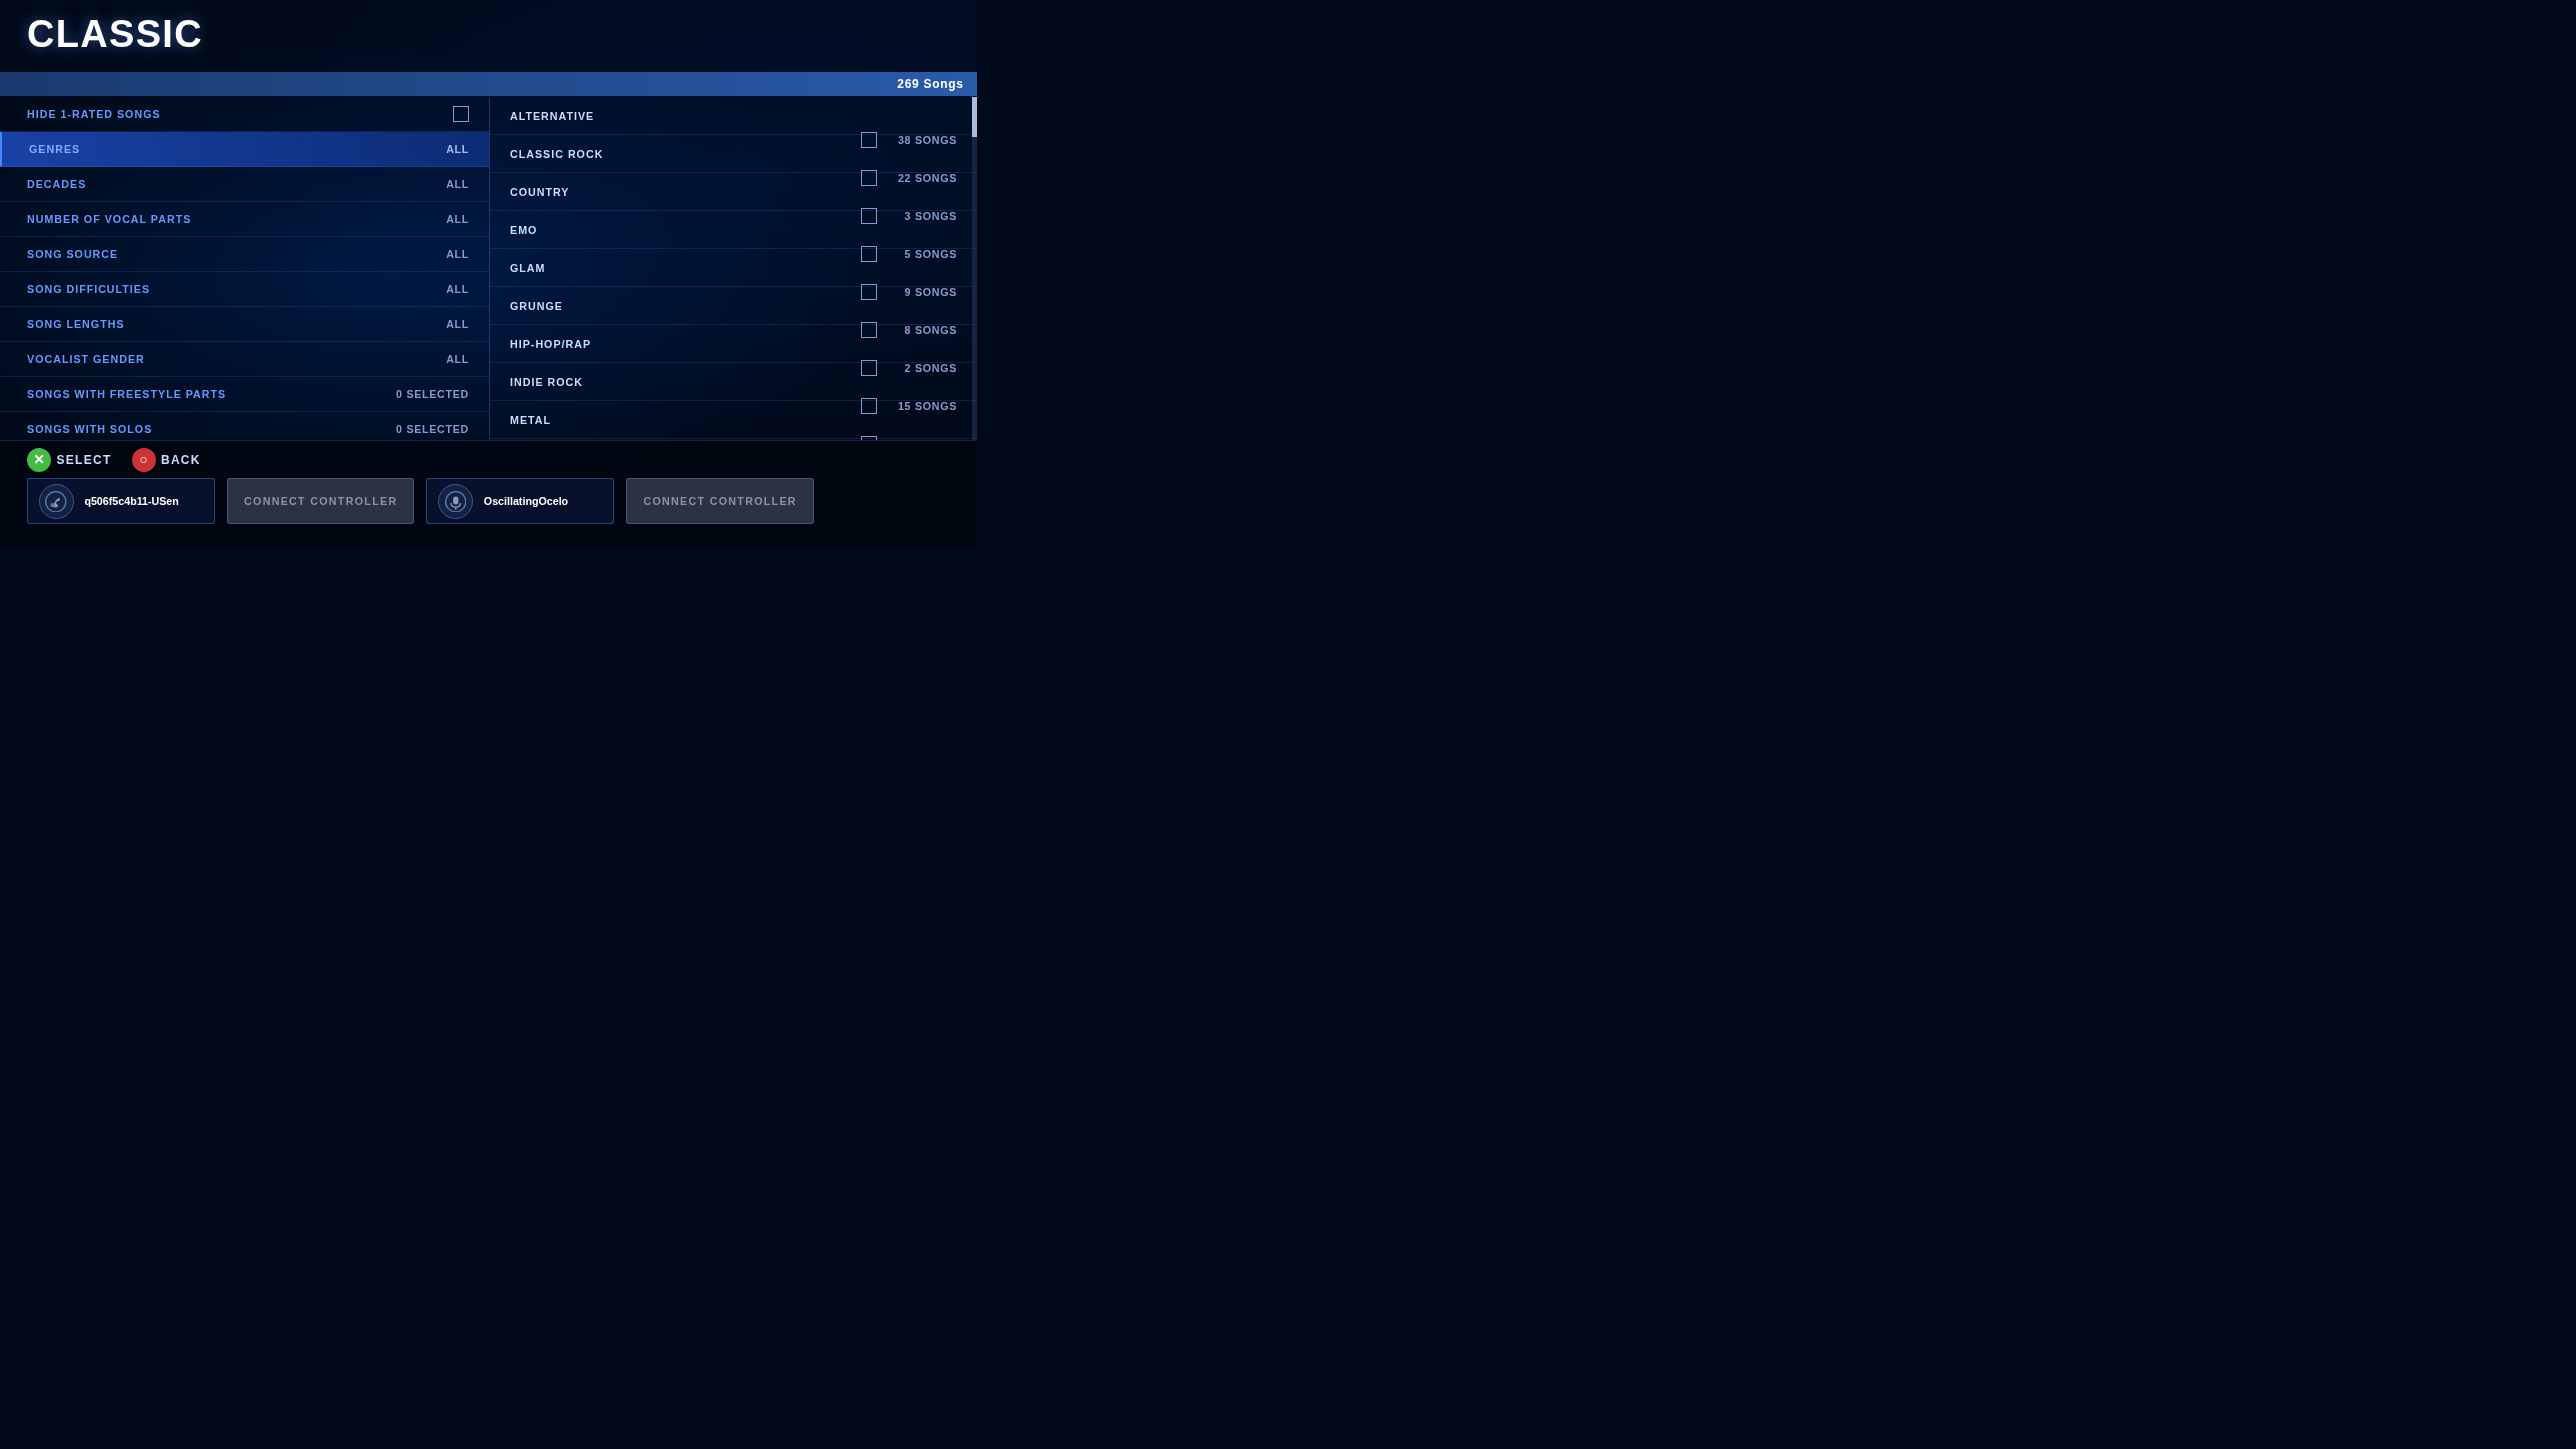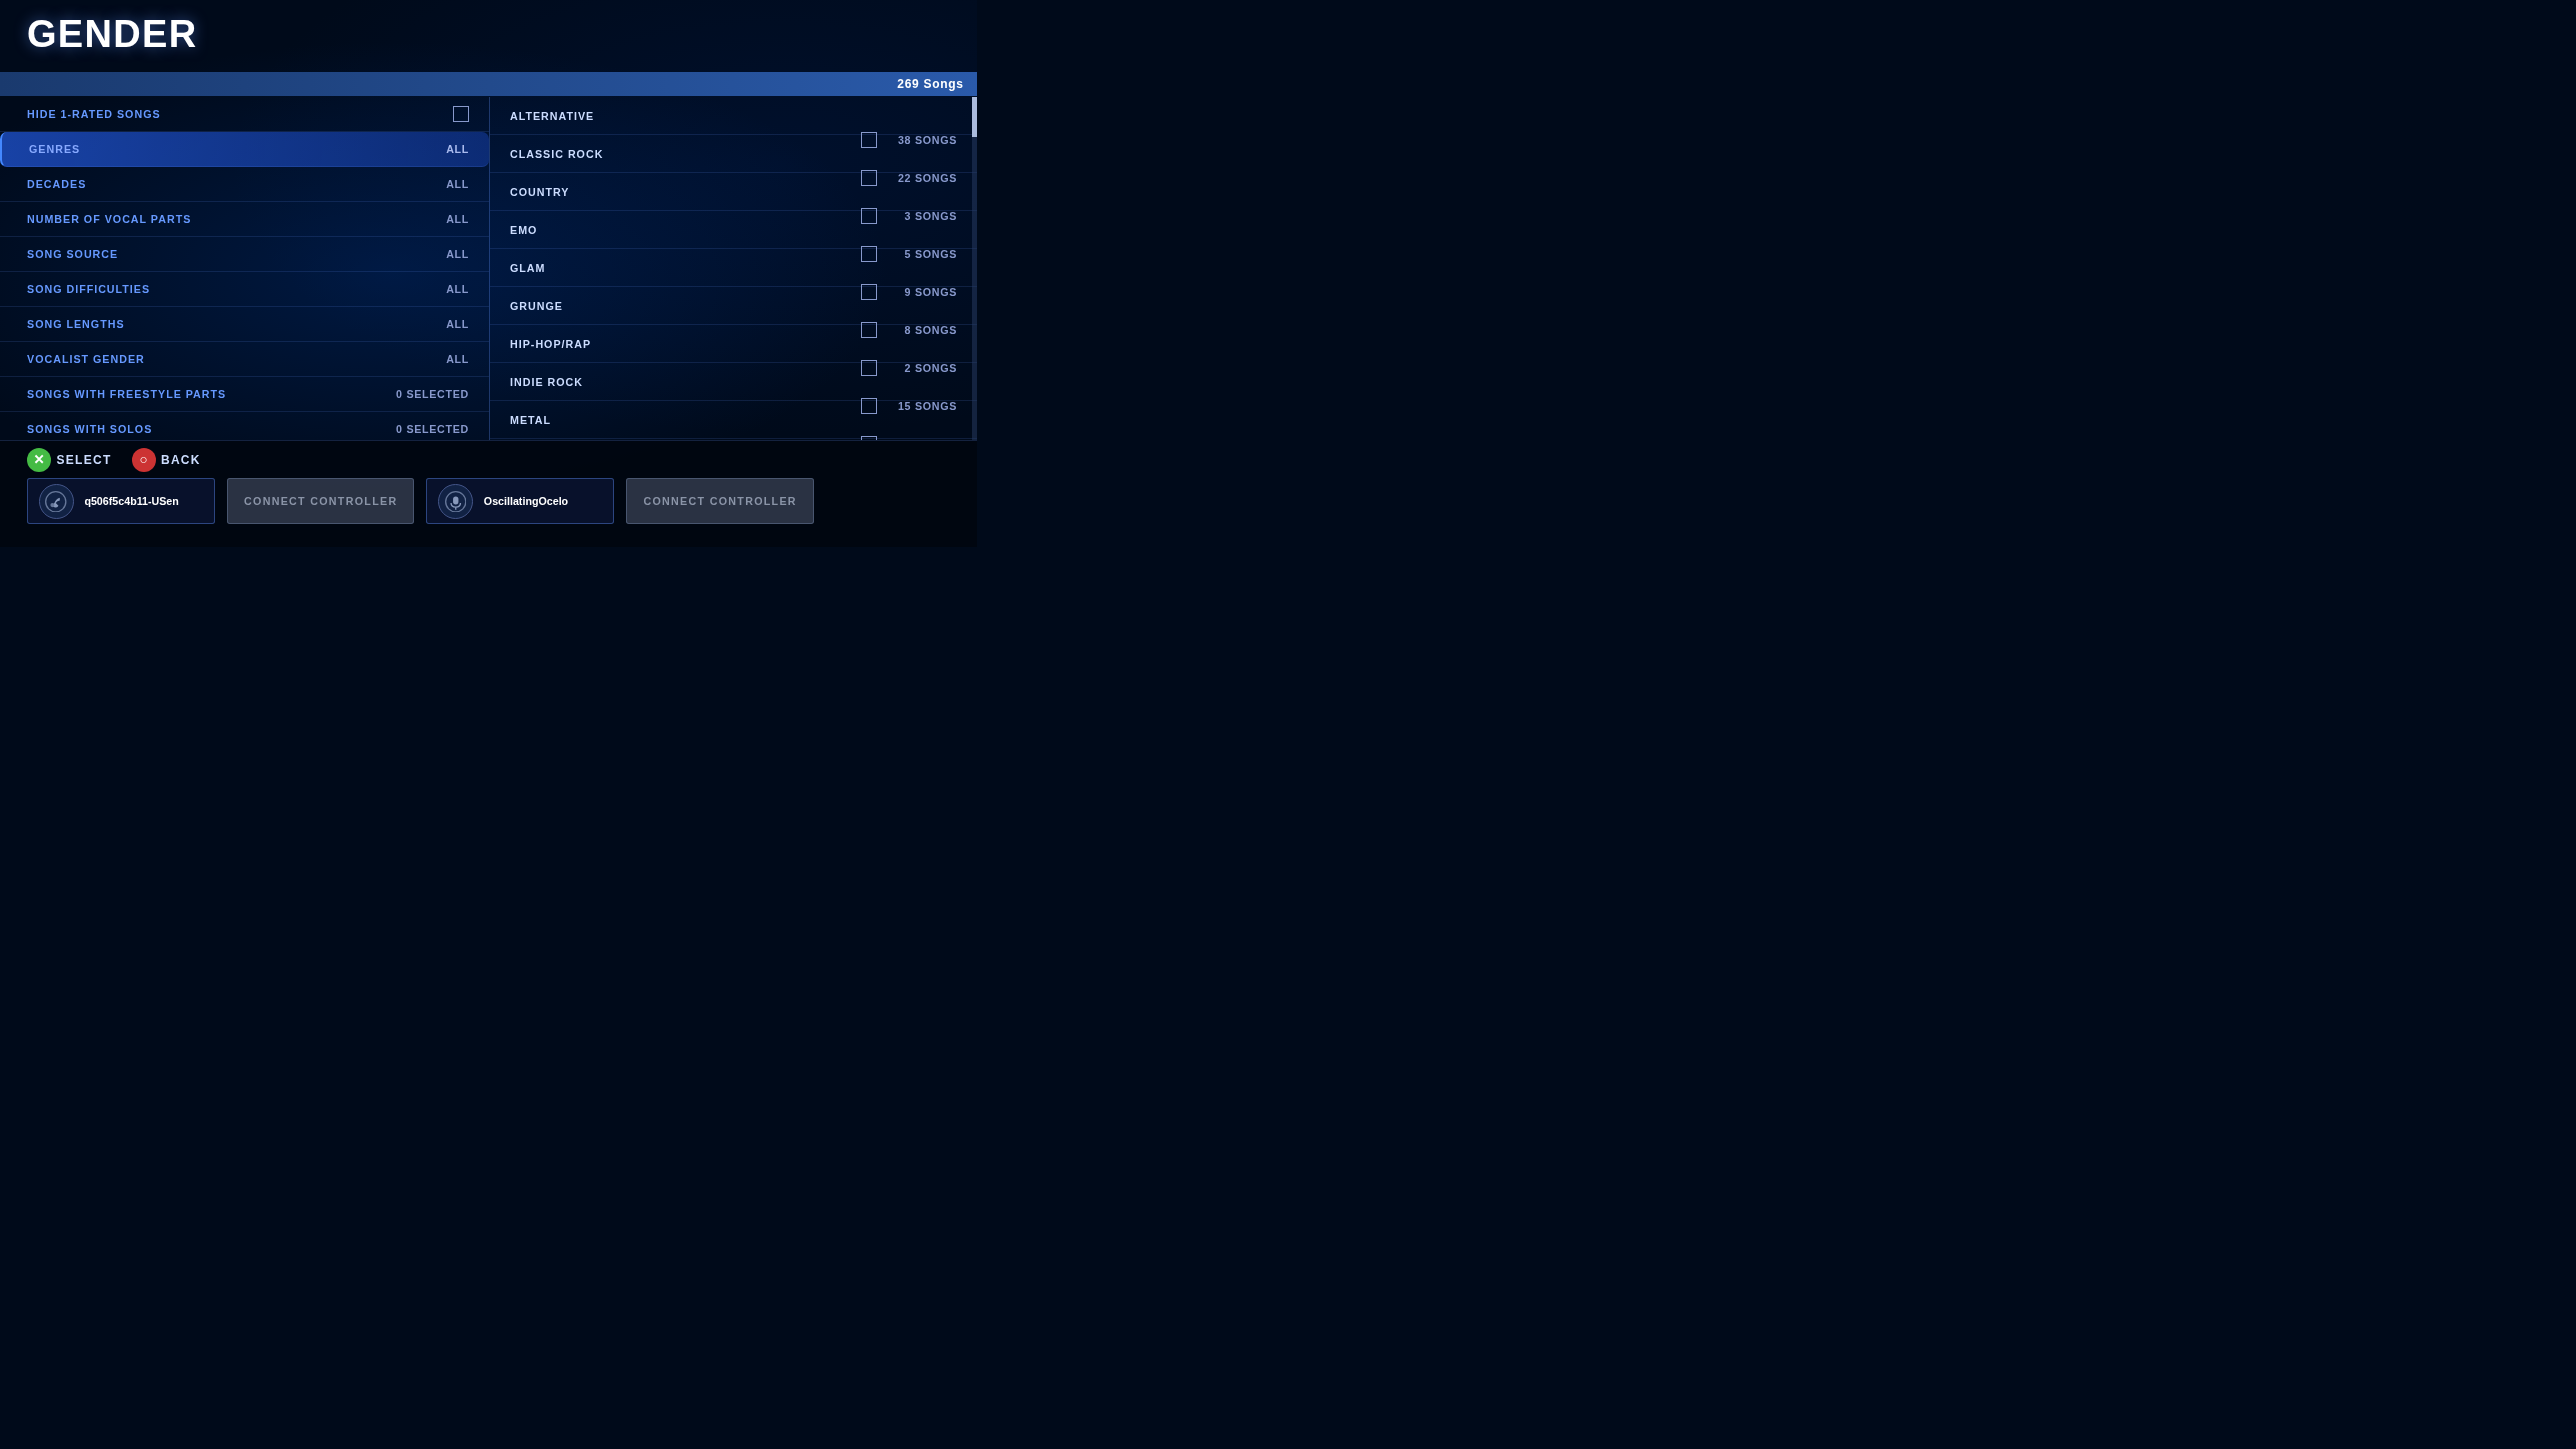--- a/index.html
+++ b/index.html
@@ -77,21 +77,20 @@
       align-items: center;
       justify-content: space-between;
       padding: 0 20px 0 27px;
       height: 35px;
       border-bottom: 0.7px solid rgba(100,150,255,0.15);
     }
 
     .filter-row.selected {
       background: linear-gradient(to right, rgba(30,80,200,0.8), rgba(20,60,160,0.6));
       border-left: 2.7px solid #4488ff;
-      border-radius: 7px;
     }
 
     .filter-row:not(.selected) {
       background: transparent;
     }
 
     .filter-label {
       color: #6699ff;
       font-size: 10.7px;
       font-weight: bold;
@@ -284,21 +283,21 @@
     .connect-btn-text {
       color: rgba(180,190,210,0.7);
       font-size: 10.7px;
       font-weight: bold;
       letter-spacing: 1.3px;
     }
   </style>
 </head>
 <body>
 
-<div class="page-title">GENDER</div>
+<div class="page-title">CLASSIC</div>
 
 <div class="song-count-bar">
   <span class="song-count-text">269 Songs</span>
 </div>
 
 <div class="main-content">
 
   <div class="left-panel">
 
     <div class="hide-row">

